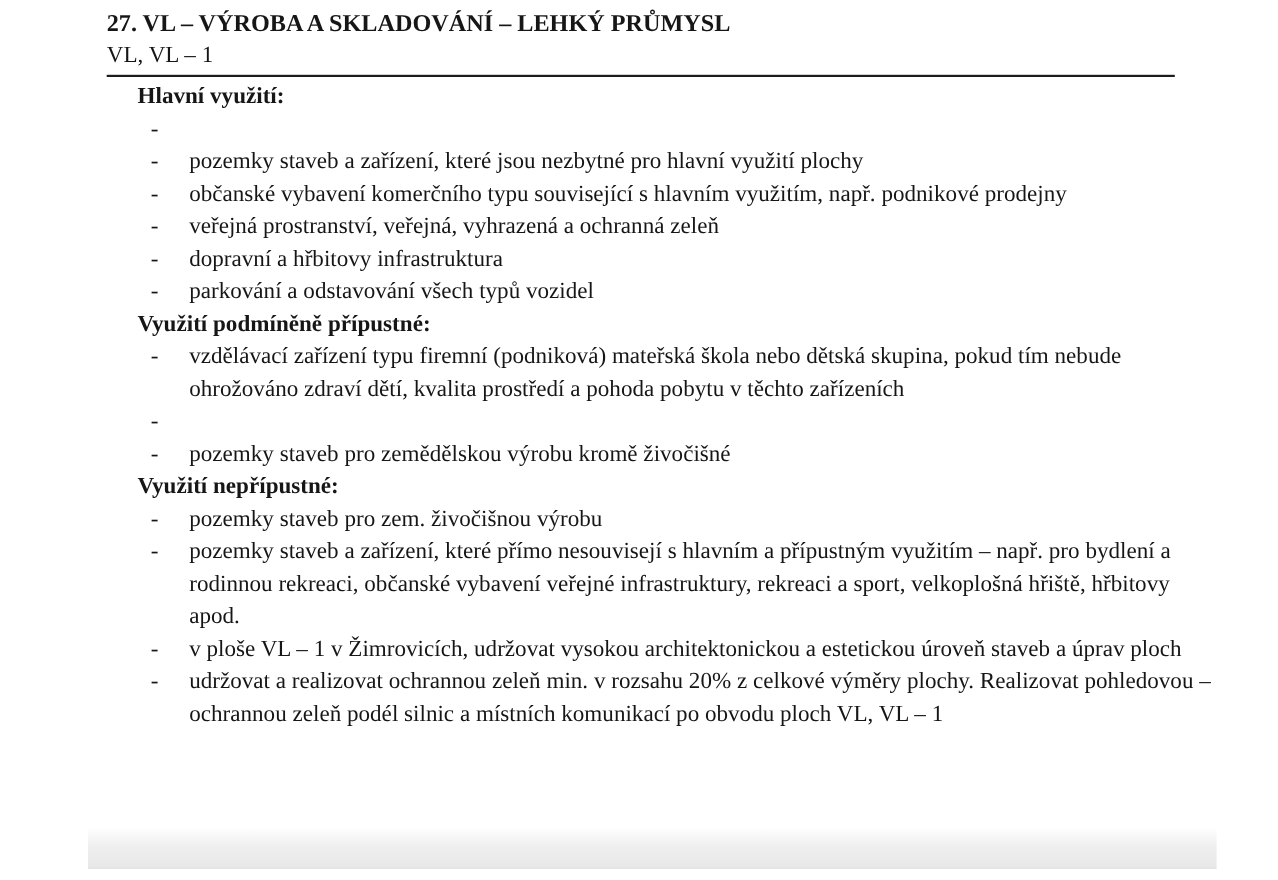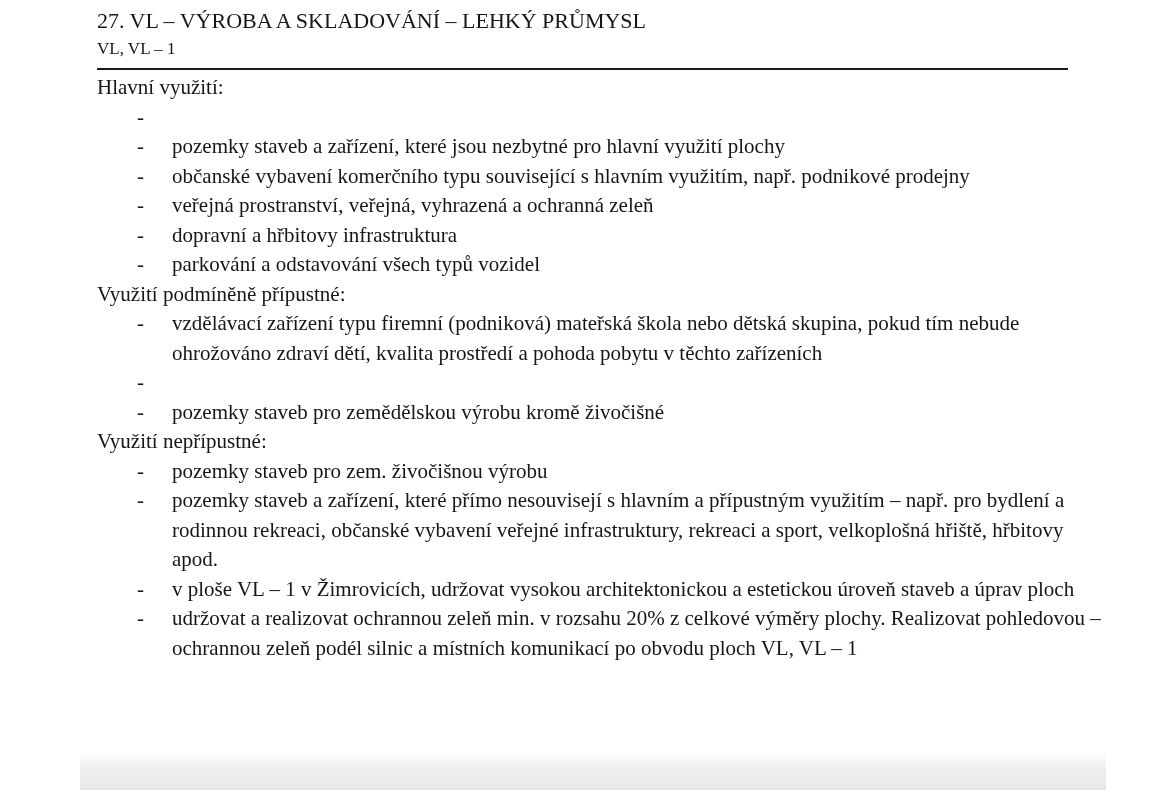--- a/index.html
+++ b/index.html
@@ -25,38 +25,39 @@
     background: linear-gradient(to bottom, rgba(238,238,238,0) 0%, #efefef 45%, #e9e9e9 92%, #e4e4e4 100%);
     z-index: 0;
   }
   .content {
     position: relative;
     z-index: 1;
     padding: 7px 57px 0 97px;
   }
   .title {
     font-size: 22px;
-    font-weight: normal;
+    font-weight: bold;
     line-height: 28px;
     white-space: nowrap;
   }
   .subtitle {
-    font-size: 17px;
+    font-size: 21px;
     line-height: 28px;
   }
   .rule {
     width: 971px;
     border-bottom: 2px solid #1c1c1c;
     margin-top: 5px;
     margin-bottom: 3px;
   }
   .heading {
     font-size: 21px;
-    font-weight: normal;
+    font-weight: bold;
     line-height: 29.5px;
+    margin-left: 28px;
   }
   .item {
     display: flex;
     font-size: 21px;
     line-height: 29.5px;
   }
   .marker {
     flex: 0 0 75px;
     box-sizing: border-box;
     padding-left: 40px;

